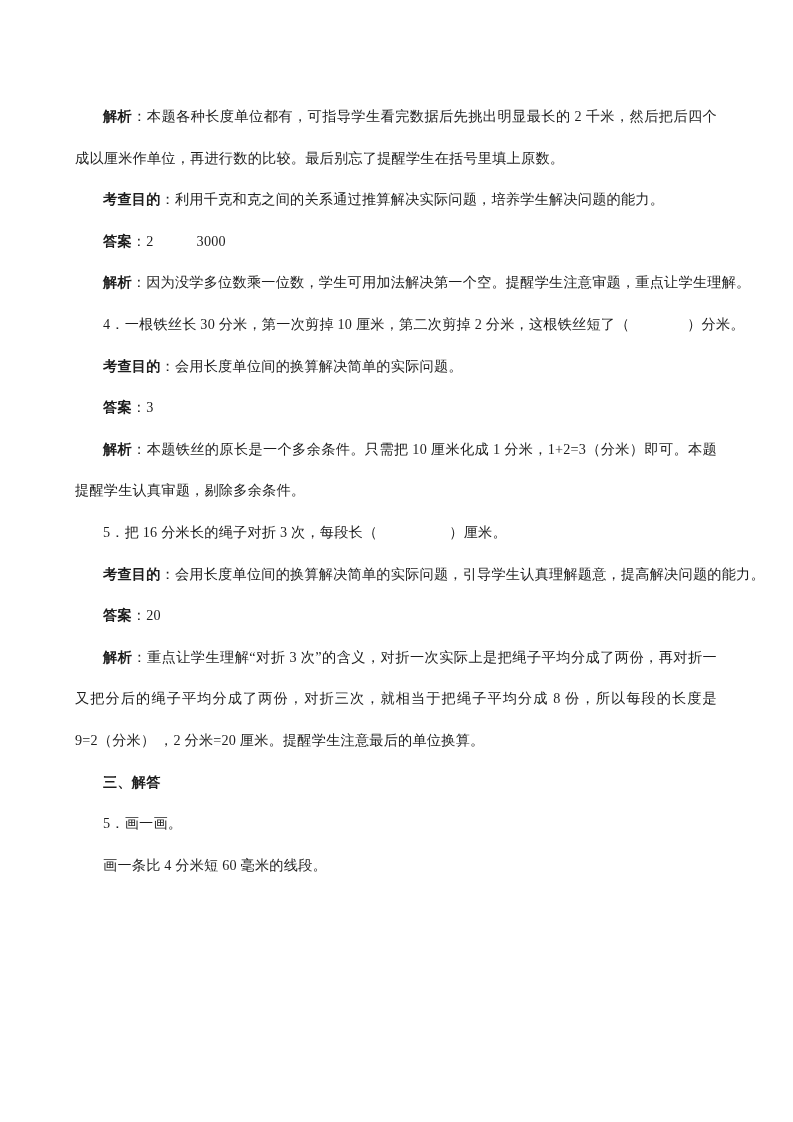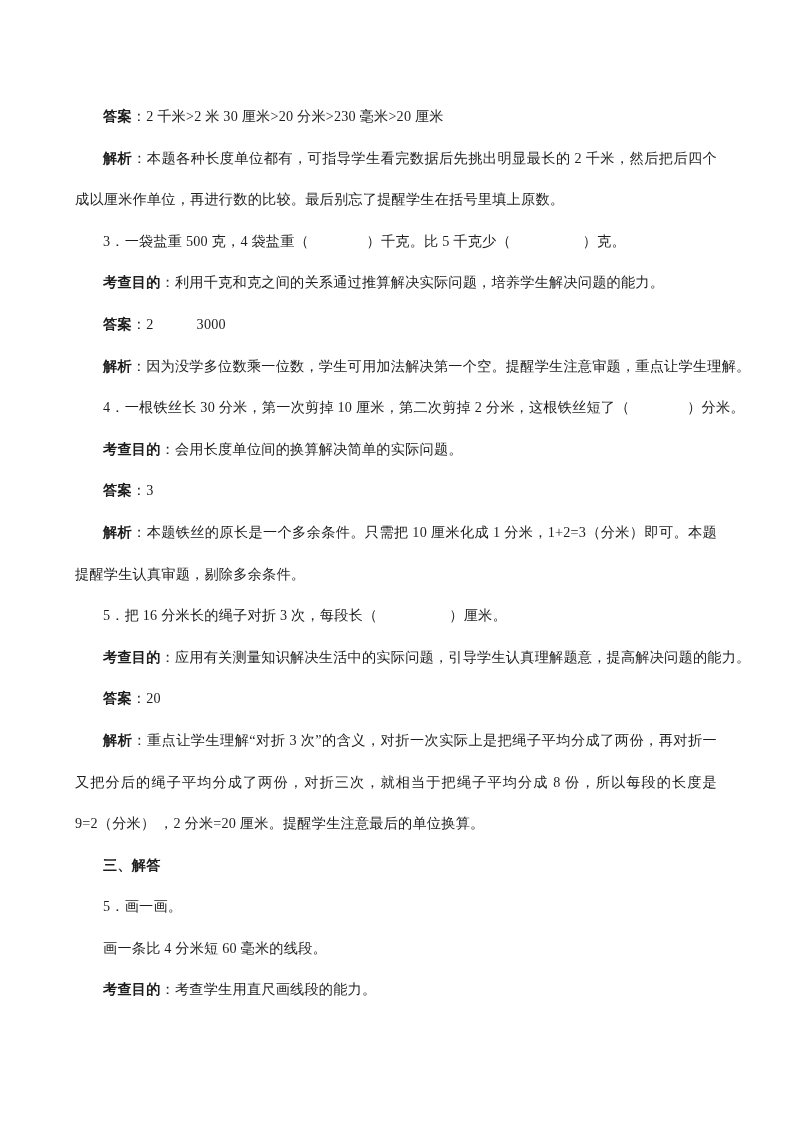--- a/index.html
+++ b/index.html
@@ -40,36 +40,33 @@
     overflow: hidden;
   }
   .seg { font-weight: normal; }
   .seg.bold { font-weight: bold; }
 </style>
 </head>
 <body>
 
 <div class="page" style="background: rgb(255, 255, 255);">
   <div class="doc-body" style="color: rgb(29, 29, 29);">
-      <div class="line indent"><span class="seg bold">答案</span><span class="seg">：2 千米&gt;2 米 30 厘米&gt;20 分米&gt;230 毫米&gt;20 厘米</span></div>
       <div class="line indent justify"><span class="seg bold">解析</span><span class="seg">：本题各种长度单位都有，可指导学生看完数据后先挑出明显最长的 2 千米，然后把后四个统一</span></div>
       <div class="line"><span class="seg">成以厘米作单位，再进行数的比较。最后别忘了提醒学生在括号里填上原数。</span></div>
-      <div class="line indent"><span class="seg">3．一袋盐重 500 克，4 袋盐重（　　　　）千克。比 5 千克少（　　　　　）克。</span></div>
       <div class="line indent"><span class="seg bold">考查目的</span><span class="seg">：利用千克和克之间的关系通过推算解决实际问题，培养学生解决问题的能力。</span></div>
       <div class="line indent"><span class="seg bold">答案</span><span class="seg">：2　　　3000</span></div>
       <div class="line indent"><span class="seg bold">解析</span><span class="seg">：因为没学多位数乘一位数，学生可用加法解决第一个空。提醒学生注意审题，重点让学生理解。</span></div>
       <div class="line indent"><span class="seg">4．一根铁丝长 30 分米，第一次剪掉 10 厘米，第二次剪掉 2 分米，这根铁丝短了（　　　　）分米。</span></div>
       <div class="line indent"><span class="seg bold">考查目的</span><span class="seg">：会用长度单位间的换算解决简单的实际问题。</span></div>
       <div class="line indent"><span class="seg bold">答案</span><span class="seg">：3</span></div>
       <div class="line indent justify"><span class="seg bold">解析</span><span class="seg">：本题铁丝的原长是一个多余条件。只需把 10 厘米化成 1 分米，1+2=3（分米）即可。本题意在</span></div>
       <div class="line"><span class="seg">提醒学生认真审题，剔除多余条件。</span></div>
       <div class="line indent"><span class="seg">5．把 16 分米长的绳子对折 3 次，每段长（　　　　　）厘米。</span></div>
-      <div class="line indent"><span class="seg bold">考查目的</span><span class="seg">：应用有关测量知识解决生活中的实际问题，引导学生认真理解题意，提高解决问题的能力。</span></div>
+      <div class="line indent"><span class="seg bold">考查目的</span><span class="seg">：会用长度单位间的换算解决简单的实际问题，引导学生认真理解题意，提高解决问题的能力。</span></div>
       <div class="line indent"><span class="seg bold">答案</span><span class="seg">：20</span></div>
       <div class="line indent justify"><span class="seg bold">解析</span><span class="seg">：重点让学生理解“对折 3 次”的含义，对折一次实际上是把绳子平均分成了两份，再对折一次后，</span></div>
       <div class="line justify"><span class="seg">又把分后的绳子平均分成了两份，对折三次，就相当于把绳子平均分成 8 份，所以每段的长度是 16÷2÷2÷</span></div>
       <div class="line"><span class="seg">9=2（分米） ，2 分米=20 厘米。提醒学生注意最后的单位换算。</span></div>
       <div class="line indent"><span class="seg bold">三、解答</span></div>
       <div class="line indent"><span class="seg">5．画一画。</span></div>
       <div class="line indent"><span class="seg">画一条比 4 分米短 60 毫米的线段。</span></div>
-      <div class="line indent"><span class="seg bold">考查目的</span><span class="seg">：考查学生用直尺画线段的能力。</span></div>
     </div>
 </div>
 
 </body></html>

